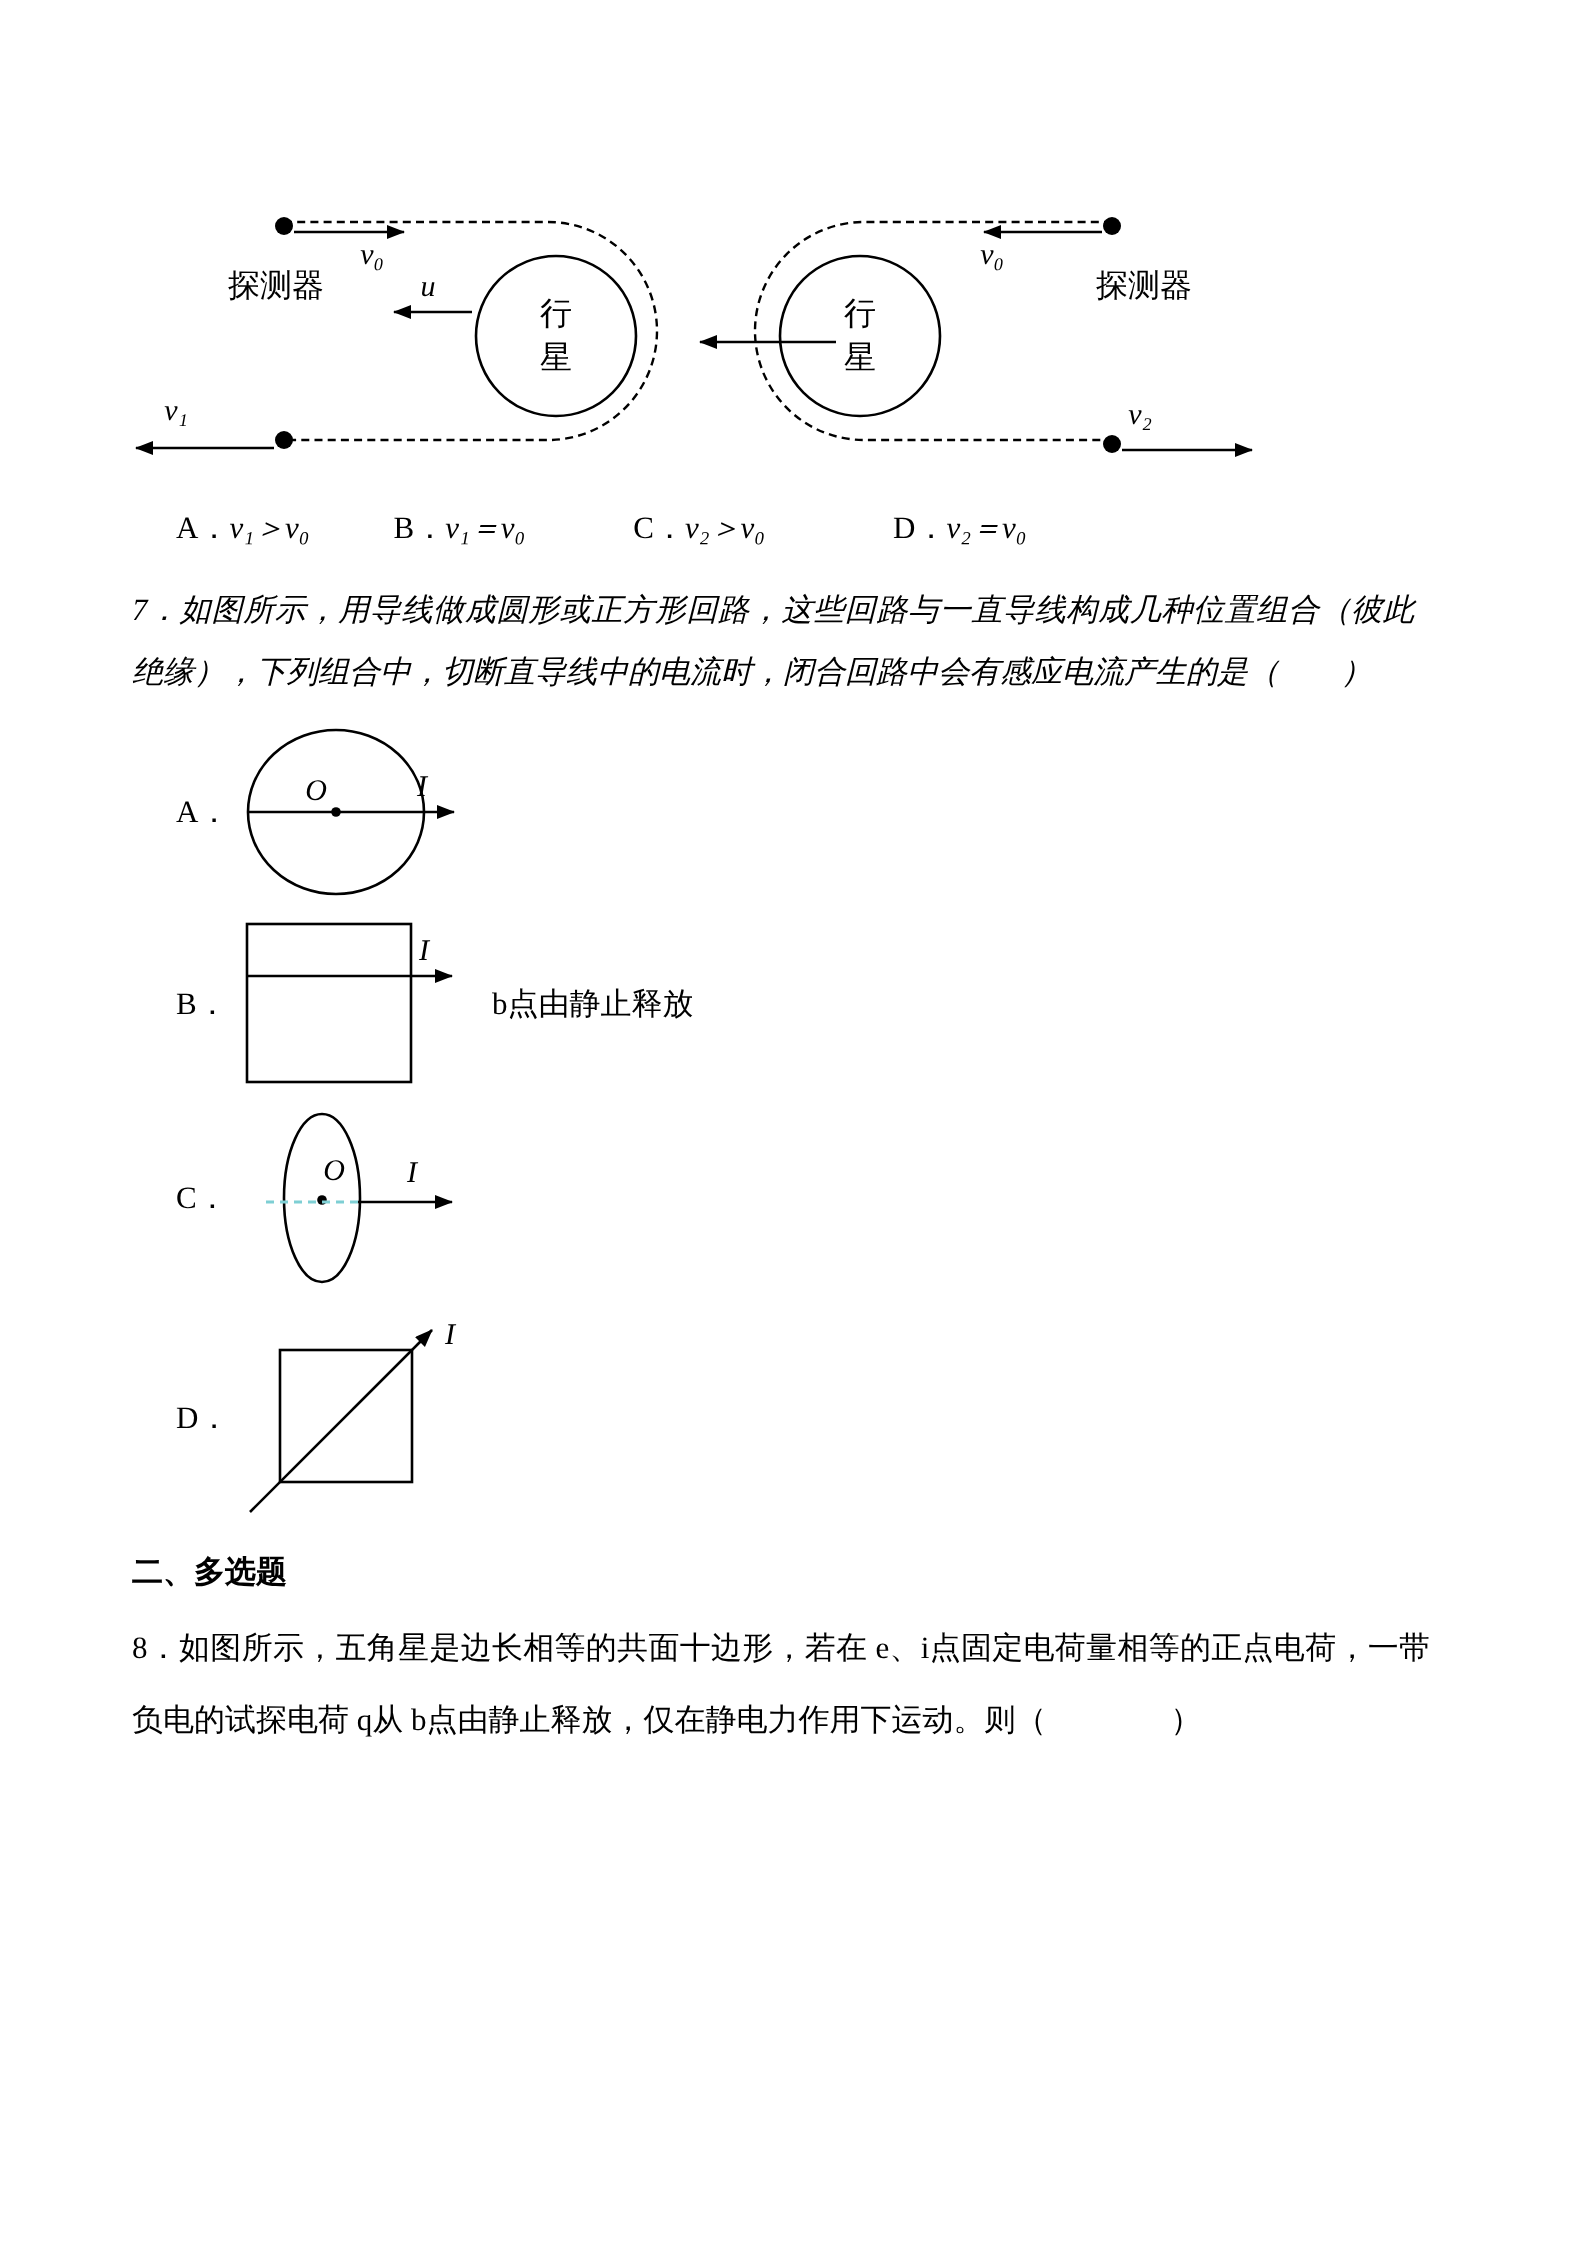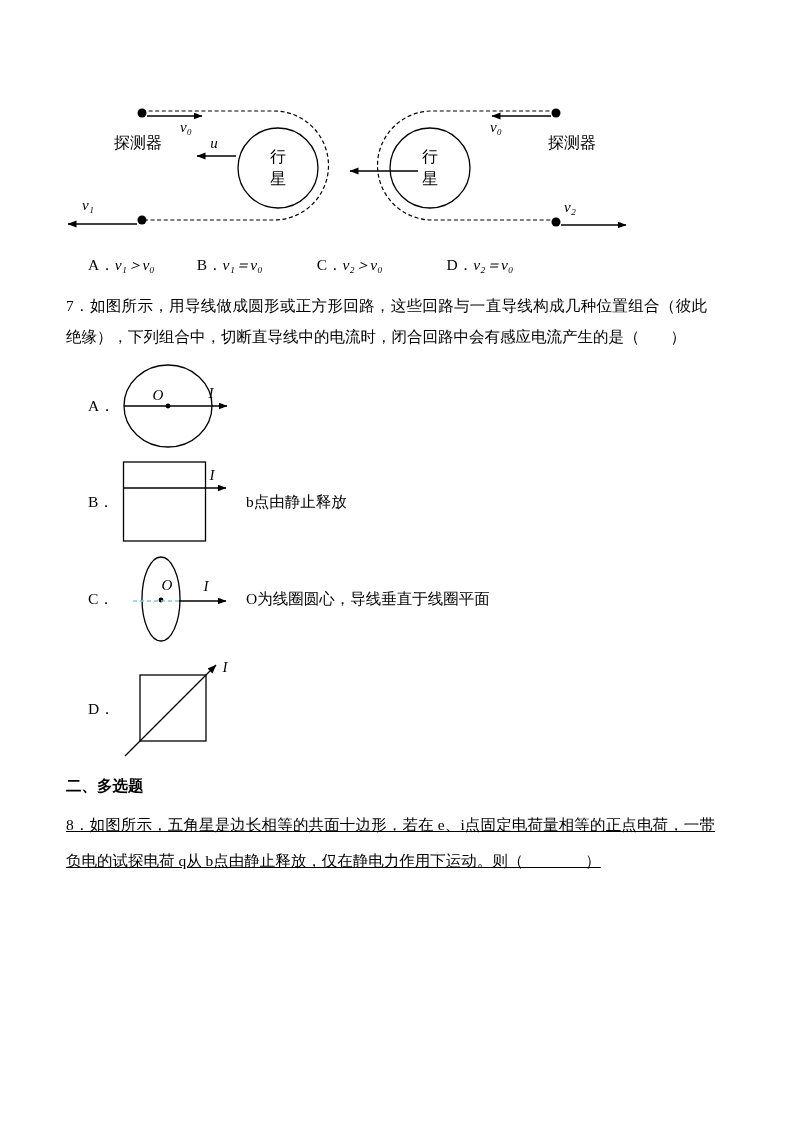--- a/index.html
+++ b/index.html
@@ -23,22 +23,22 @@
 
   
   .answer-row { margin:6px 0 11px 38px; line-height:22px; }
   .answer-row .opt { display:inline-block; white-space:nowrap; }
   .answer-row .opt:nth-of-type(1){ margin-right:42px; }
   .answer-row .opt:nth-of-type(2){ margin-right:54px; }
   .answer-row .opt:nth-of-type(3){ margin-right:64px; }
   .expr { font-style:italic; font-family:"Liberation Serif","DejaVu Serif",serif; }
 
   
-  .q-text { margin:14px 8px 0 16px; line-height:2.0; text-align:justify; }
-  .q8-text { margin:10px 0 0 16px; line-height:2.35; text-align:justify;text-decoration:underline; }
+  .q-text { margin:14px 8px 0 16px; line-height:2.0; text-align:justify;font-style:italic; }
+  .q8-text { margin:10px 0 0 16px; line-height:2.35; text-align:justify; }
 
   
   .opt-row { display:flex; align-items:center; margin-left:38px; }
   .opt-row .opt-label { width:34px; flex:0 0 auto; }
   .opt-row svg { flex:0 0 auto; }
   .opt-caption { margin-left:4px; }
   .row-a { margin-top:8px; }
   .row-b { margin-top:8px; }
   .row-c { margin-top:10px; }
   .row-d { margin-top:12px; }
@@ -120,21 +120,20 @@
   <div class="opt-row row-c">
     <span class="opt-label">C．</span>
     <svg width="120" height="90" viewBox="0 0 120 90">
       <ellipse cx="39" cy="45" rx="19" ry="42" class="shape"></ellipse>
       <circle cx="39" cy="46" r="2.4"></circle>
       <text x="45" y="36" class="var" text-anchor="middle">O</text>
       <line x1="11" y1="47" x2="57" y2="47" class="dash-cyan"></line>
       <line x1="57" y1="47" x2="104" y2="47" class="ln" marker-end="url(#arr)"></line>
       <text x="84" y="37" class="var" text-anchor="middle">I</text>
     </svg>
-    <span class="opt-caption">O为线圈圆心，导线垂直于线圈平面</span>
   </div>
 
   <div class="opt-row row-d">
     <span class="opt-label">D．</span>
     <svg width="122" height="106" viewBox="0 0 122 106">
       <rect x="18" y="19" width="66" height="66" class="shape"></rect>
       <line x1="3" y1="100" x2="94" y2="9" class="ln" marker-end="url(#arr)"></line>
       <text x="103" y="16" class="var" text-anchor="middle">I</text>
     </svg>
   </div>

